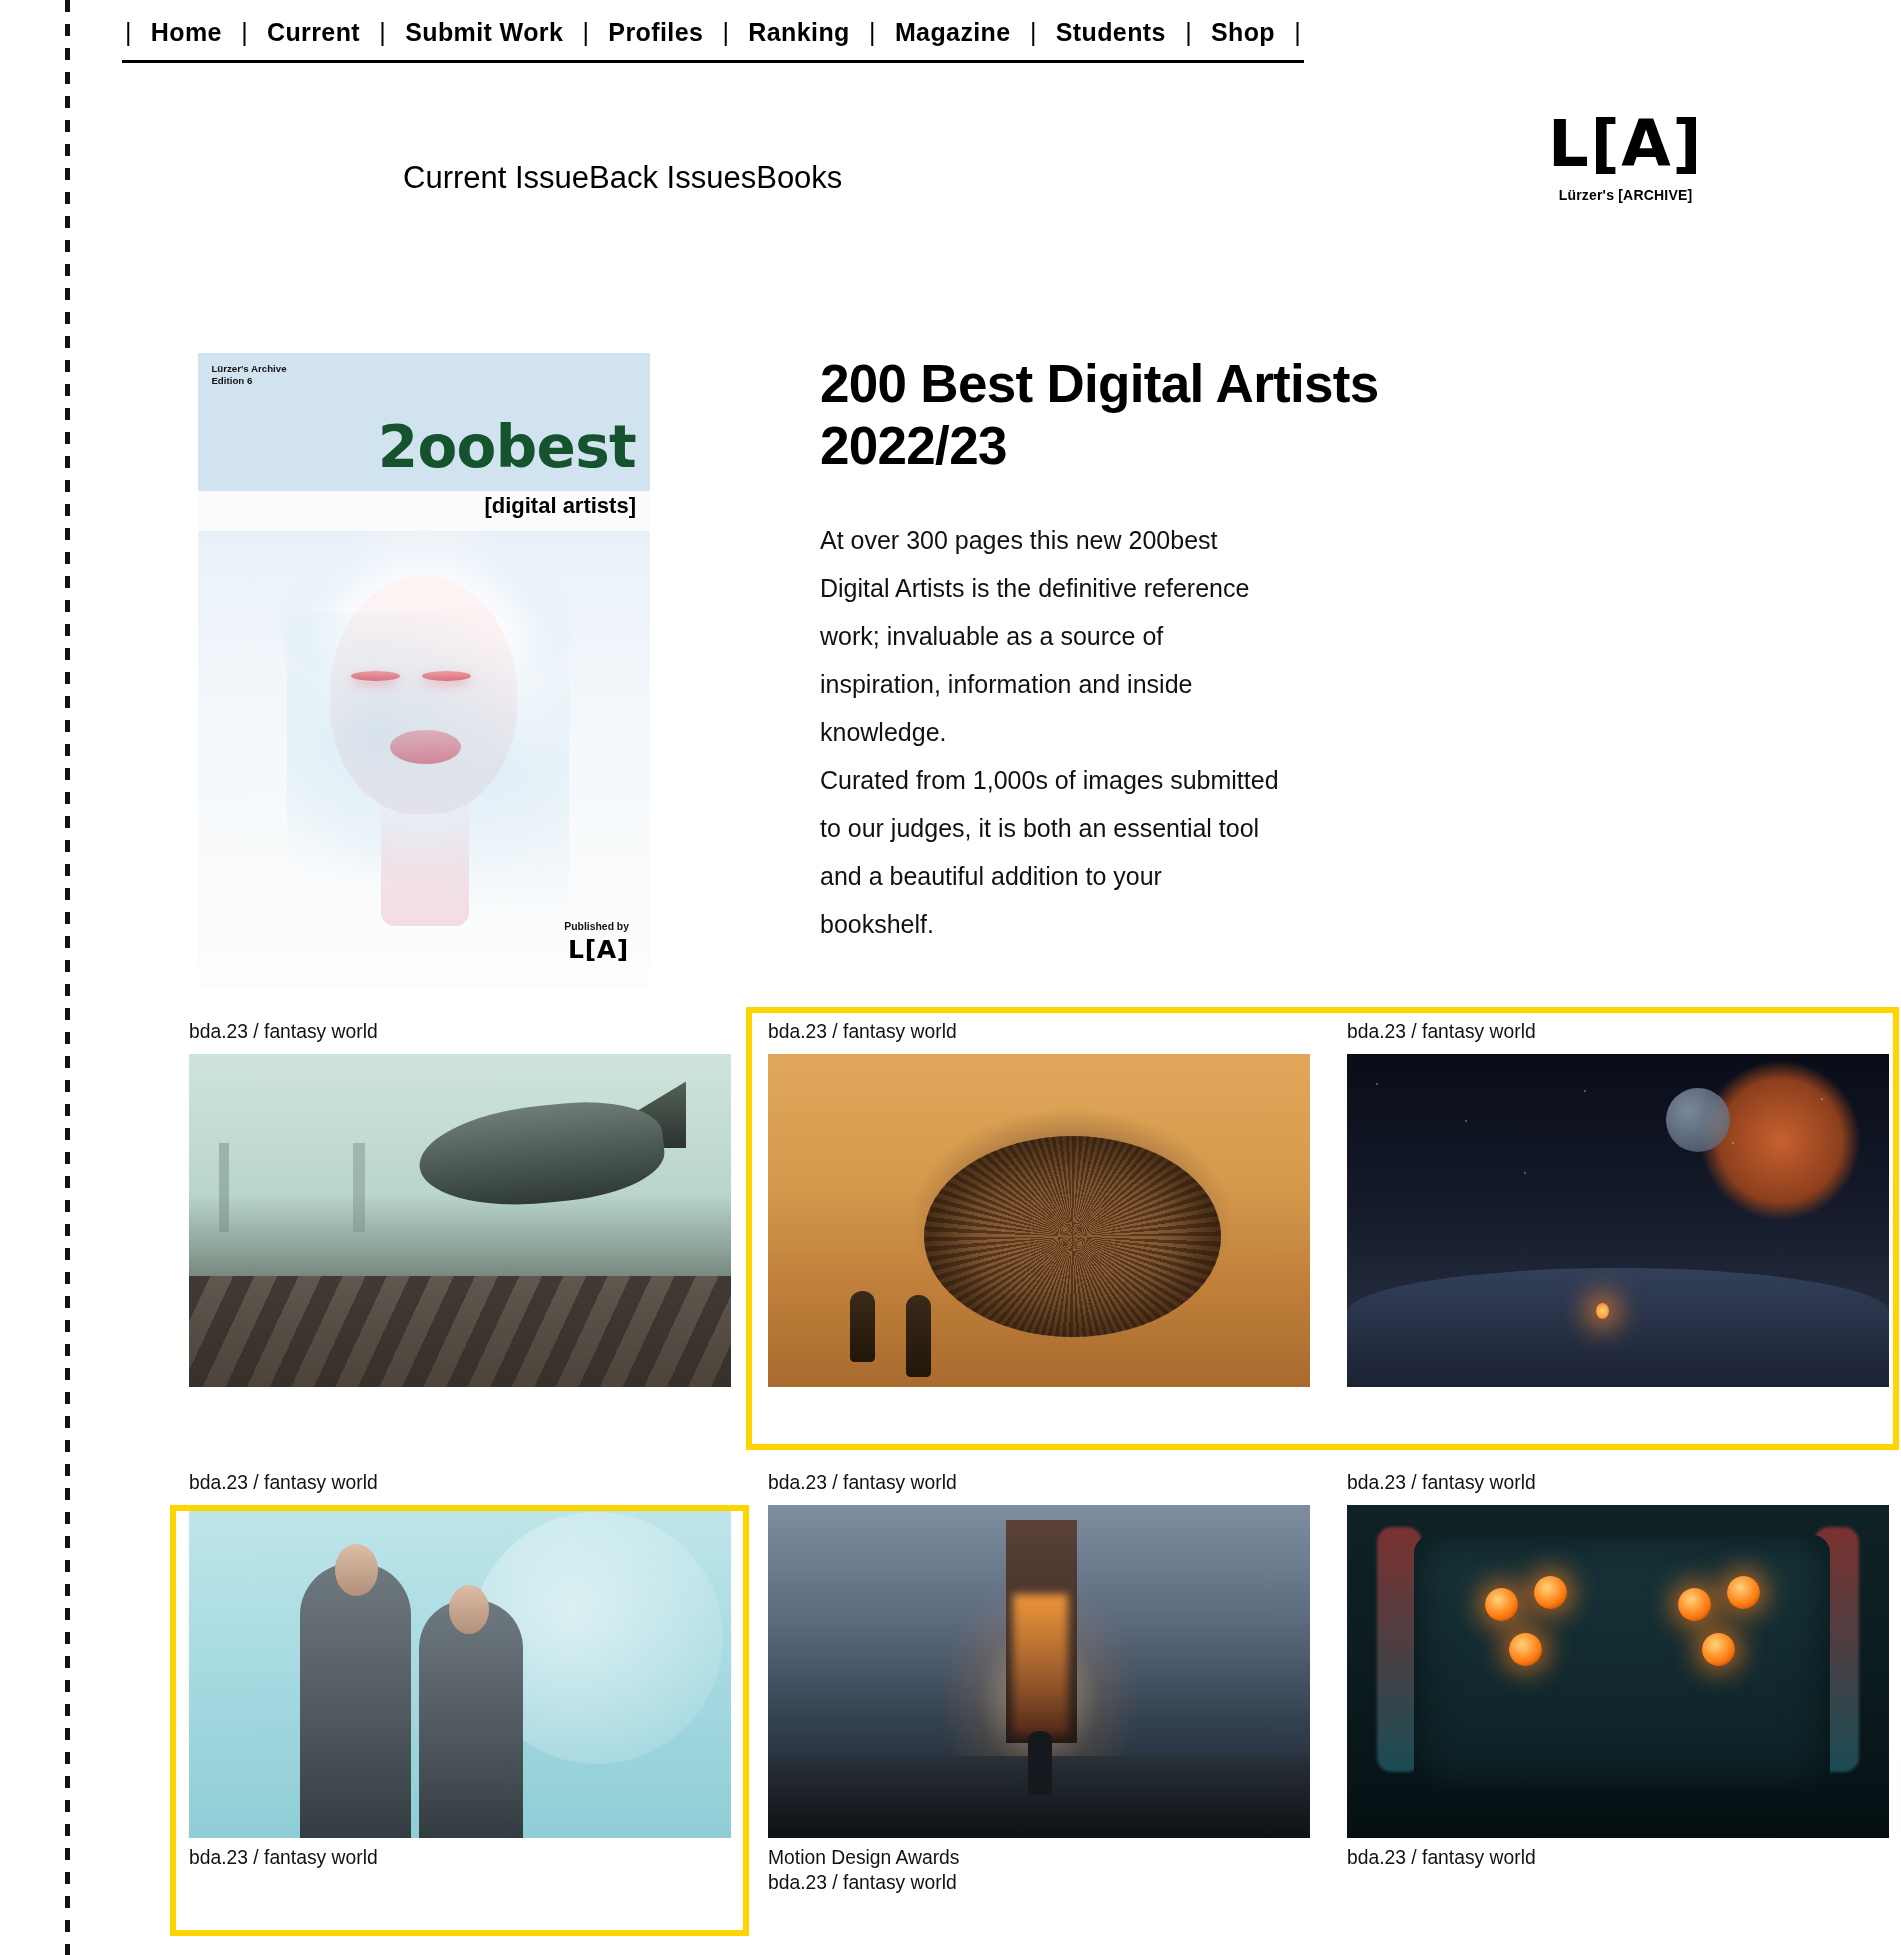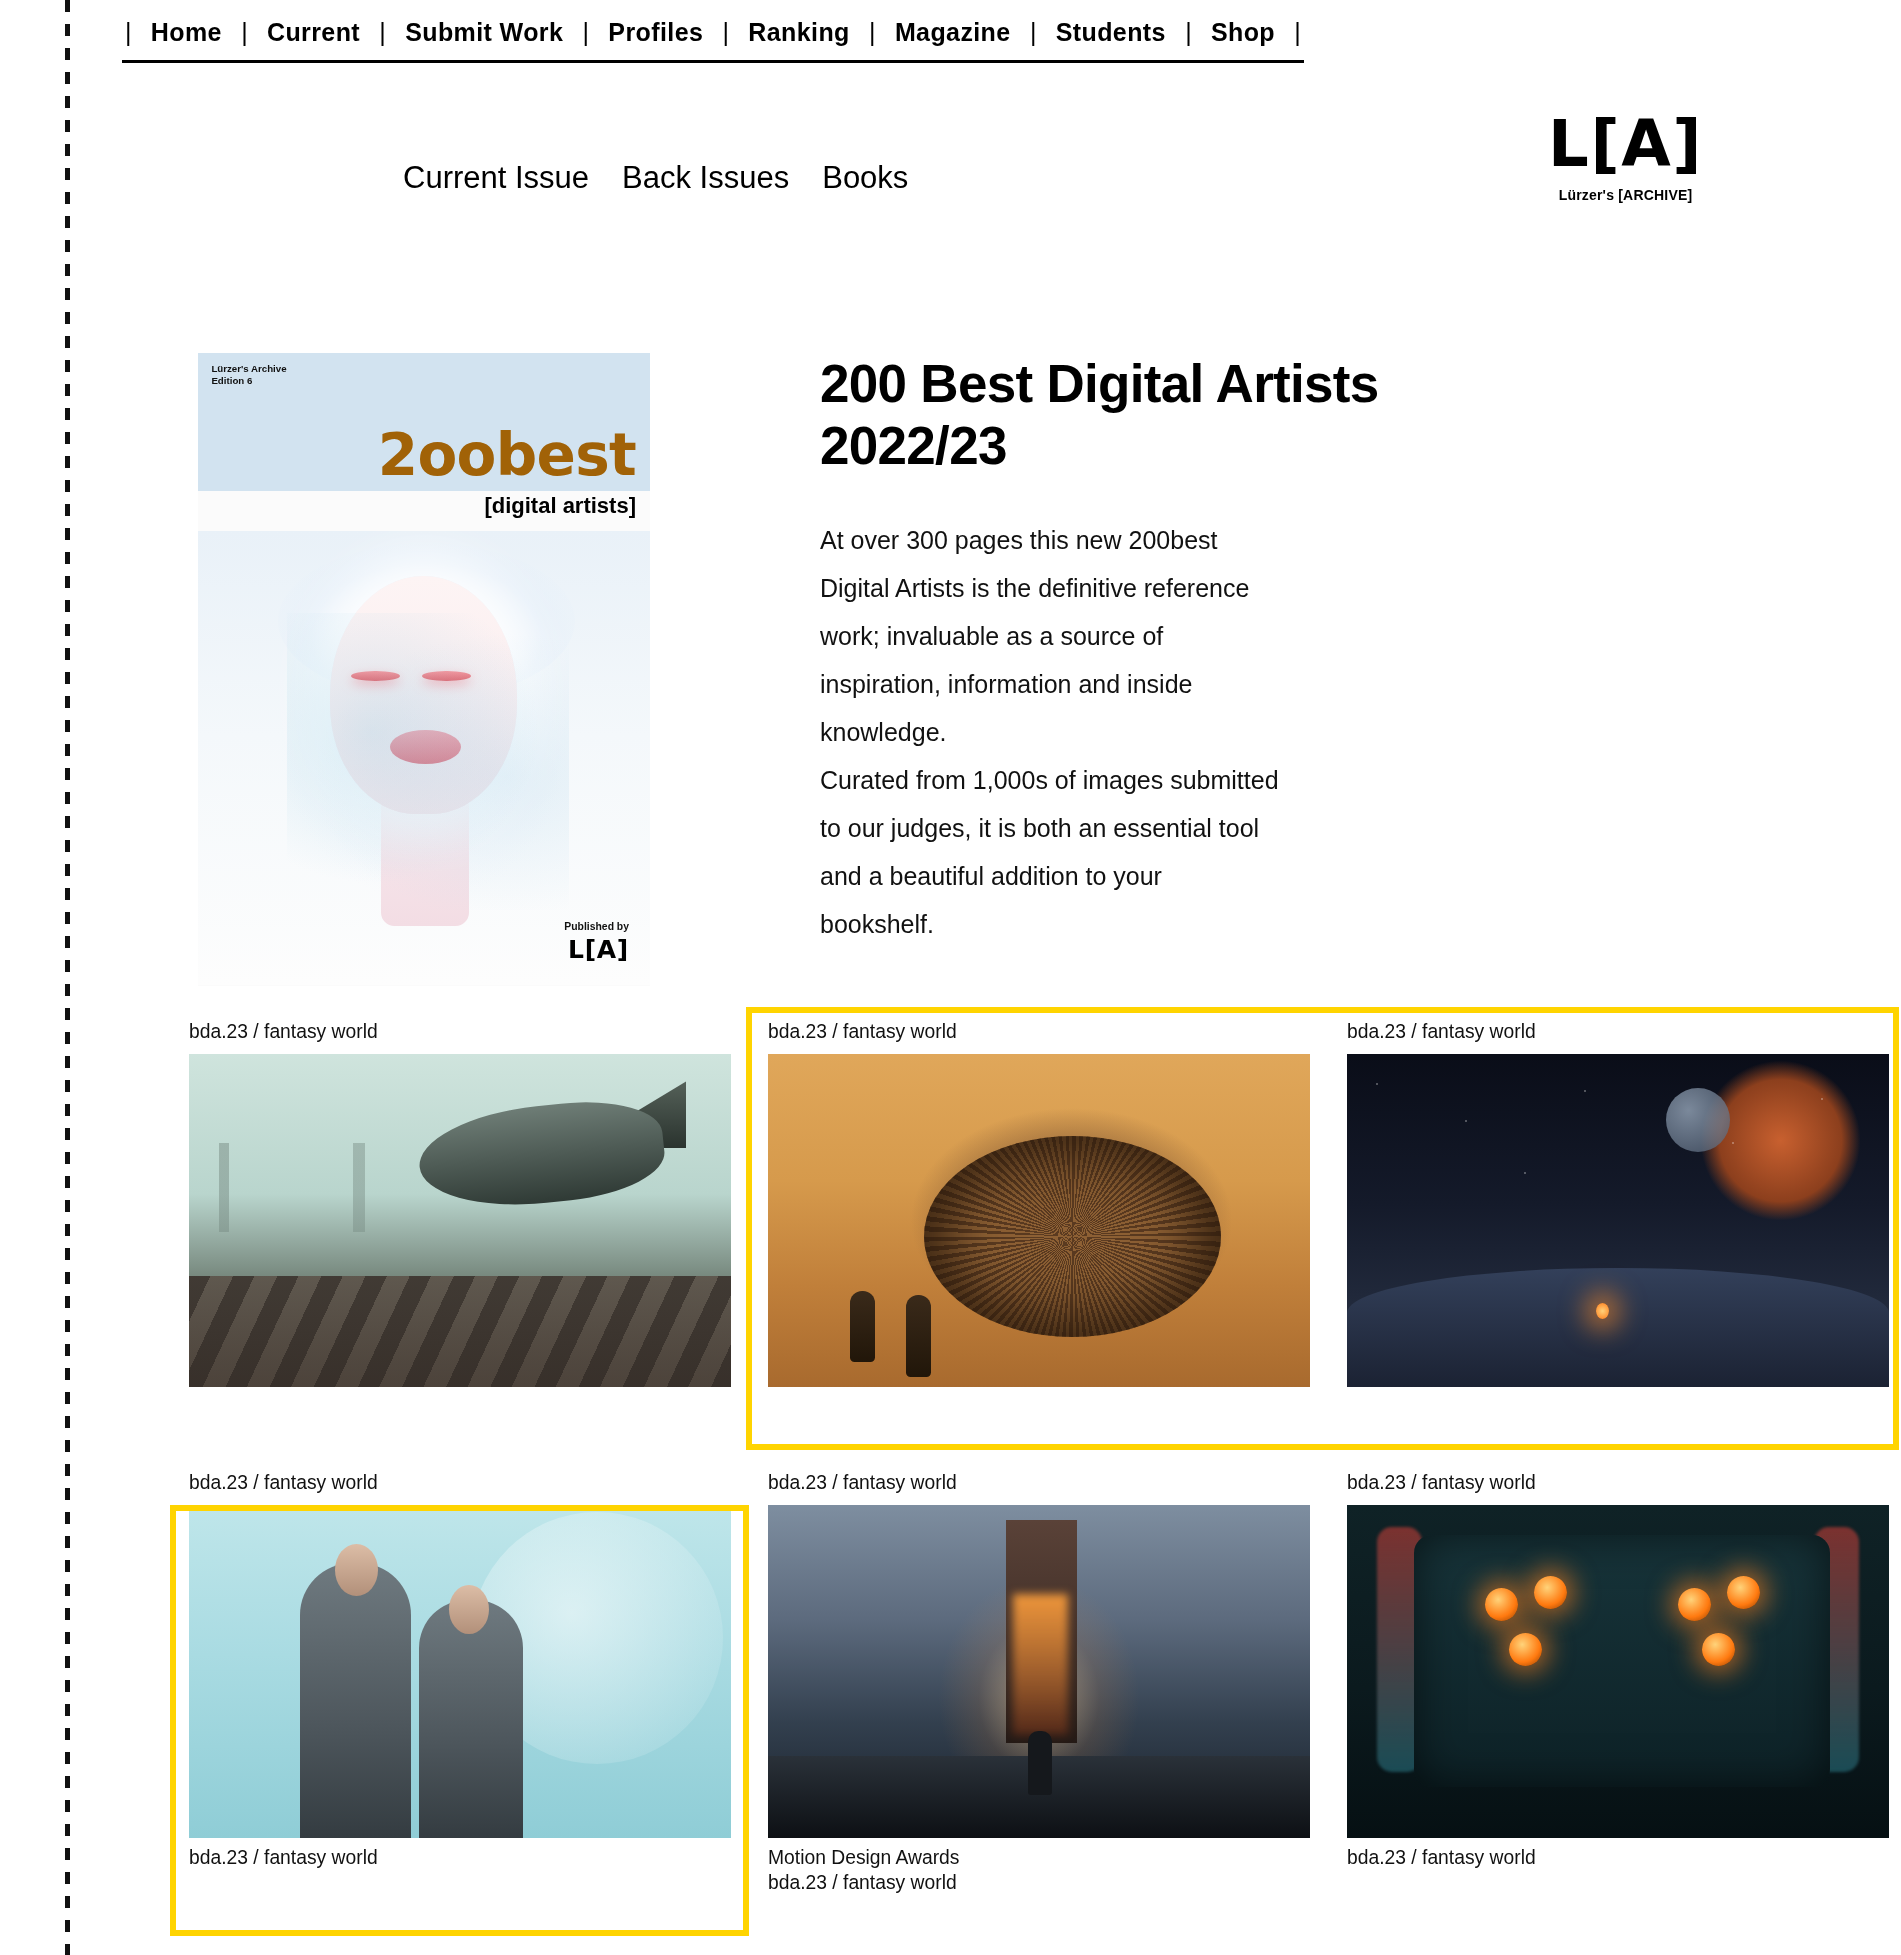--- a/index.html
+++ b/index.html
@@ -85,21 +85,20 @@
     color: #000;
     margin-top: 9px;
   }
 
   
   .subnav {
     position: absolute;
     left: 333px;
     display: flex;
     align-items: baseline;
-    gap: 33px;
   }
   .subnav.row1 { top: 160px; }
   .subnav.row2 { top: 247px; }
   .subnav a {
     font-size: 31px;
     color: #000;
     text-decoration: none;
     white-space: nowrap;
     cursor: pointer;
   }
@@ -128,27 +127,27 @@
   .book-edition {
     position: absolute;
     left: 13.4px; top: 10.4px;
     font-size: 9.7px;
     font-weight: 700;
     line-height: 12px;
     color: #111;
   }
   .book-title {
     position: absolute;
-    left: 15px; top: 68px;
+    left: 15px; top: 60px;
     width: 423px;
     text-align: right;
     font-size: 58px;
     font-weight: 800;
     letter-spacing: -0.7px;
-    color: #a16207;
+    color: #14532d;
     font-family: "DejaVu Sans", sans-serif;
   }
   .book-sub {
     position: absolute;
     left: 15px; top: 140px;
     width: 423px;
     text-align: right;
     font-size: 22px;
     font-weight: 700;
     color: #000;

